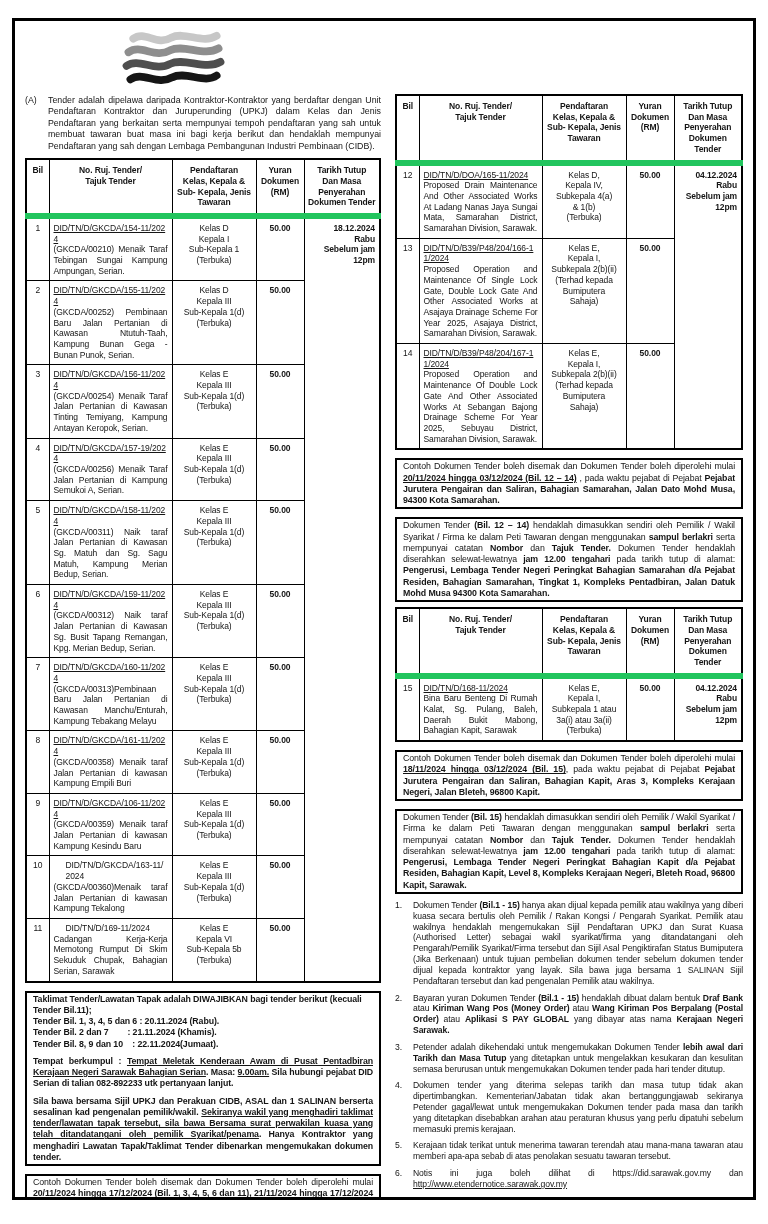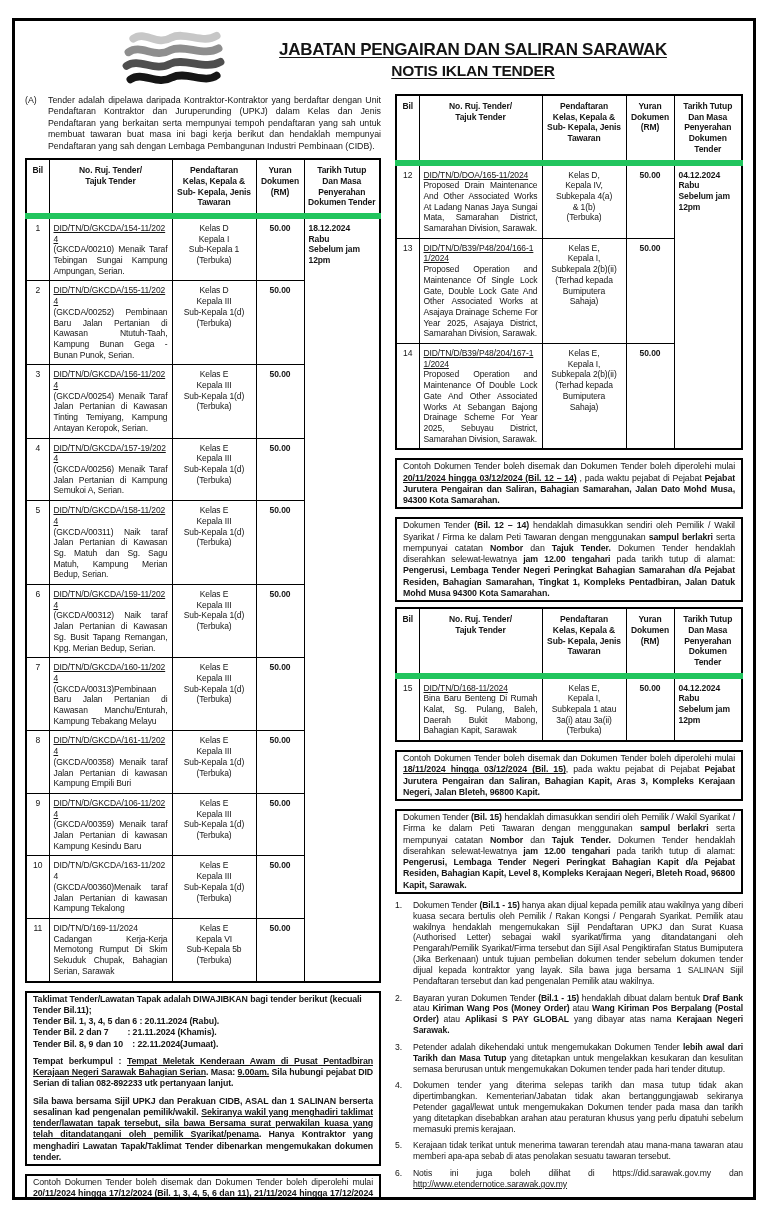--- a/index.html
+++ b/index.html
@@ -43,25 +43,25 @@
     font-weight:bold; text-align:center; padding:5px 2px;
     border-bottom:6px solid #22c55e; white-space:pre-line;
   }
   col.c-bil  { width:23px; }
   col.c-ttl  { width:123px; }
   col.c-reg  { width:84px; }
   col.c-fee  { width:48px; }
   .td-bil { text-align:center; padding-left:1px; padding-right:1px; }
   .td-title { text-align:justify; }
   .td-title .ref { display:block; text-decoration:underline; word-break:break-all; }
-  .td-title .ref.nou { text-decoration:none; }
+  .td-title .ref.nou { text-decoration:none;margin-left:12px; }
   .td-title .desc { display:block; }
   .td-reg  { text-align:center; }
   .td-fee  { text-align:center; font-weight:bold; }
-  .td-date { text-align:left; font-weight:bold; vertical-align:middle; }
+  .td-date { text-align:right; font-weight:bold; vertical-align:middle; }
   .pre { white-space:pre-line; }
   
   .box {
     border:2px solid #000; padding:1px 6px; margin-top:8px;
     font-size:8.8px; line-height:1.28; text-align:justify; letter-spacing:-0.1px;
   }
   .box p { margin:0 0 6px 0; }
   .box p:last-child { margin-bottom:0; }
   .p-left { text-align:left; }
   .b { font-weight:bold; }
@@ -80,24 +80,20 @@
 
   <div class="doc-header">
     <svg class="logo" viewBox="0 0 120 64" aria-hidden="true">
       <g fill="none" stroke-linecap="round">
         <path d="M18 10 C30 1 42 18 57 9 C71 2 90 16 104 7" stroke="#c7c7c7" stroke-width="8"></path>
         <path d="M13 24 C26 15 40 31 56 22 C70 15 91 29 106 20" stroke="#8e8e8e" stroke-width="8"></path>
         <path d="M11 38 C24 29 40 45 56 36 C70 29 93 43 108 34" stroke="#4e4e4e" stroke-width="8"></path>
         <path d="M15 52 C28 43 42 59 58 50 C72 43 92 57 104 48" stroke="#161616" stroke-width="8"></path>
       </g>
     </svg>
-    <div class="titles">
-      <div class="title1">JABATAN PENGAIRAN DAN SALIRAN SARAWAK</div>
-      <div class="title2">NOTIS IKLAN TENDER</div>
-    </div>
   </div>
 
   <div class="cols">
 
     <div class="col-left">
 
       <div class="intro">
         <div class="intro-label">(A)</div>
         <div class="intro-text">Tender adalah dipelawa daripada Kontraktor-Kontraktor yang berdaftar dengan Unit Pendaftaran Kontraktor dan Juruperunding (UPKJ) dalam Kelas dan Jenis Pendaftaran yang berkaitan serta mempunyai tempoh pendaftaran yang sah untuk membuat tawaran buat masa ini bagi kerja berikut dan hendaklah mempunyai Pendaftaran yang sah dengan Lembaga Pembangunan Industri Pembinaan (CIDB).</div>
       </div>

